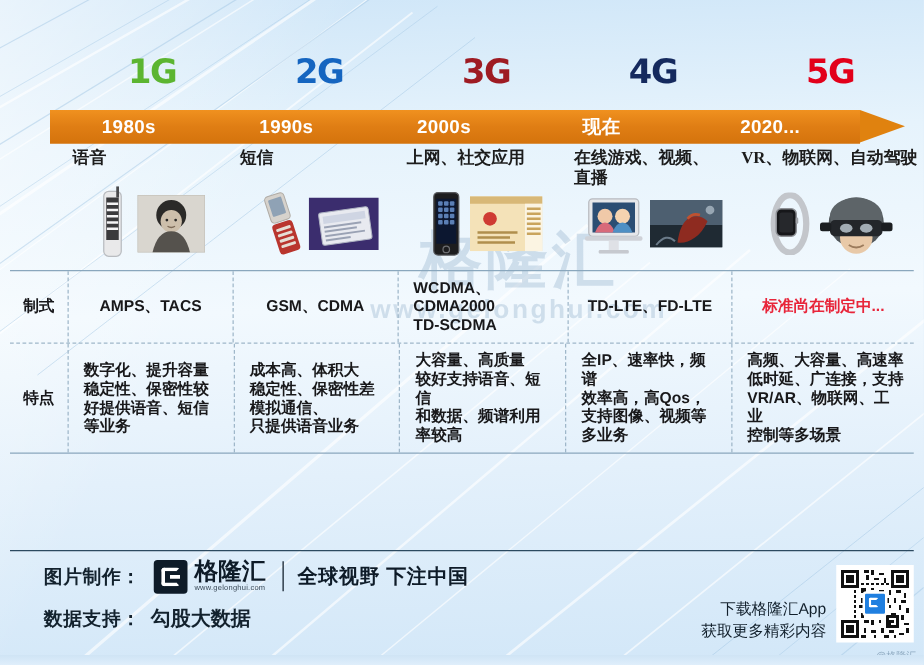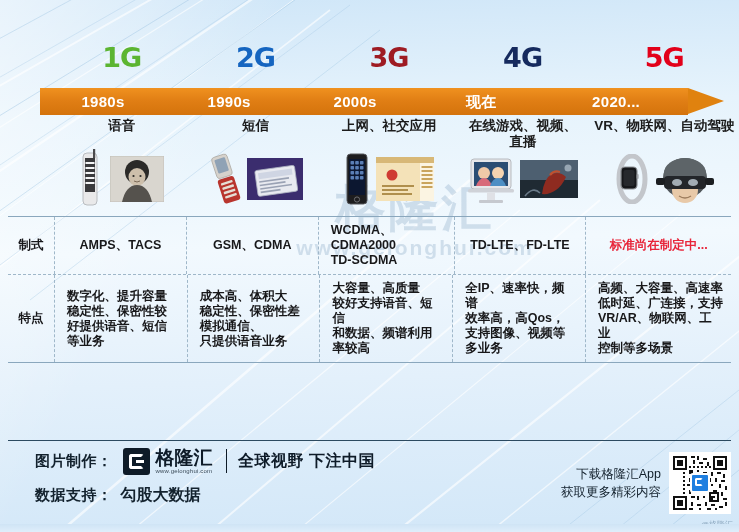--- a/index.html
+++ b/index.html
@@ -111,29 +111,28 @@
   .usecase-row {
     position: absolute;
     left: 55px;
     top: 118px;
     width: 684px;
     height: 34px;
     display: flex;
   }
   .usecase-cell {
     flex: 1 1 0;
-    text-align: center;
     font-size: 13.5px;
     font-weight: bold;
     color: #1c1c1c;
     line-height: 16px;
     padding: 0 3px;
     box-sizing: border-box;
   }
-  .usecase-cell.w5 { flex: 1.12 1 0; }
+  .usecase-cell.w5 { flex: 1.12 1 0; font-family: Liberation Serif, serif; }
 
   
   .pics-row {
     position: absolute;
     left: 55px;
     top: 146px;
     width: 684px;
     height: 66px;
     display: flex;
   }
@@ -305,21 +304,21 @@
     margin-left: 8px;
     font-family: Liberation Serif, serif;
   }
 
   
   .qr-block {
     position: absolute;
     right: 8px;
     top: 452px;
     display: flex;
-    align-items: center;
+    align-items: flex-end;
   }
   .qr-caption {
     text-align: right;
     font-size: 12.5px;
     color: #12202c;
     line-height: 18px;
     margin-right: 8px;
     font-weight: normal;
   }
   .qr-img {

